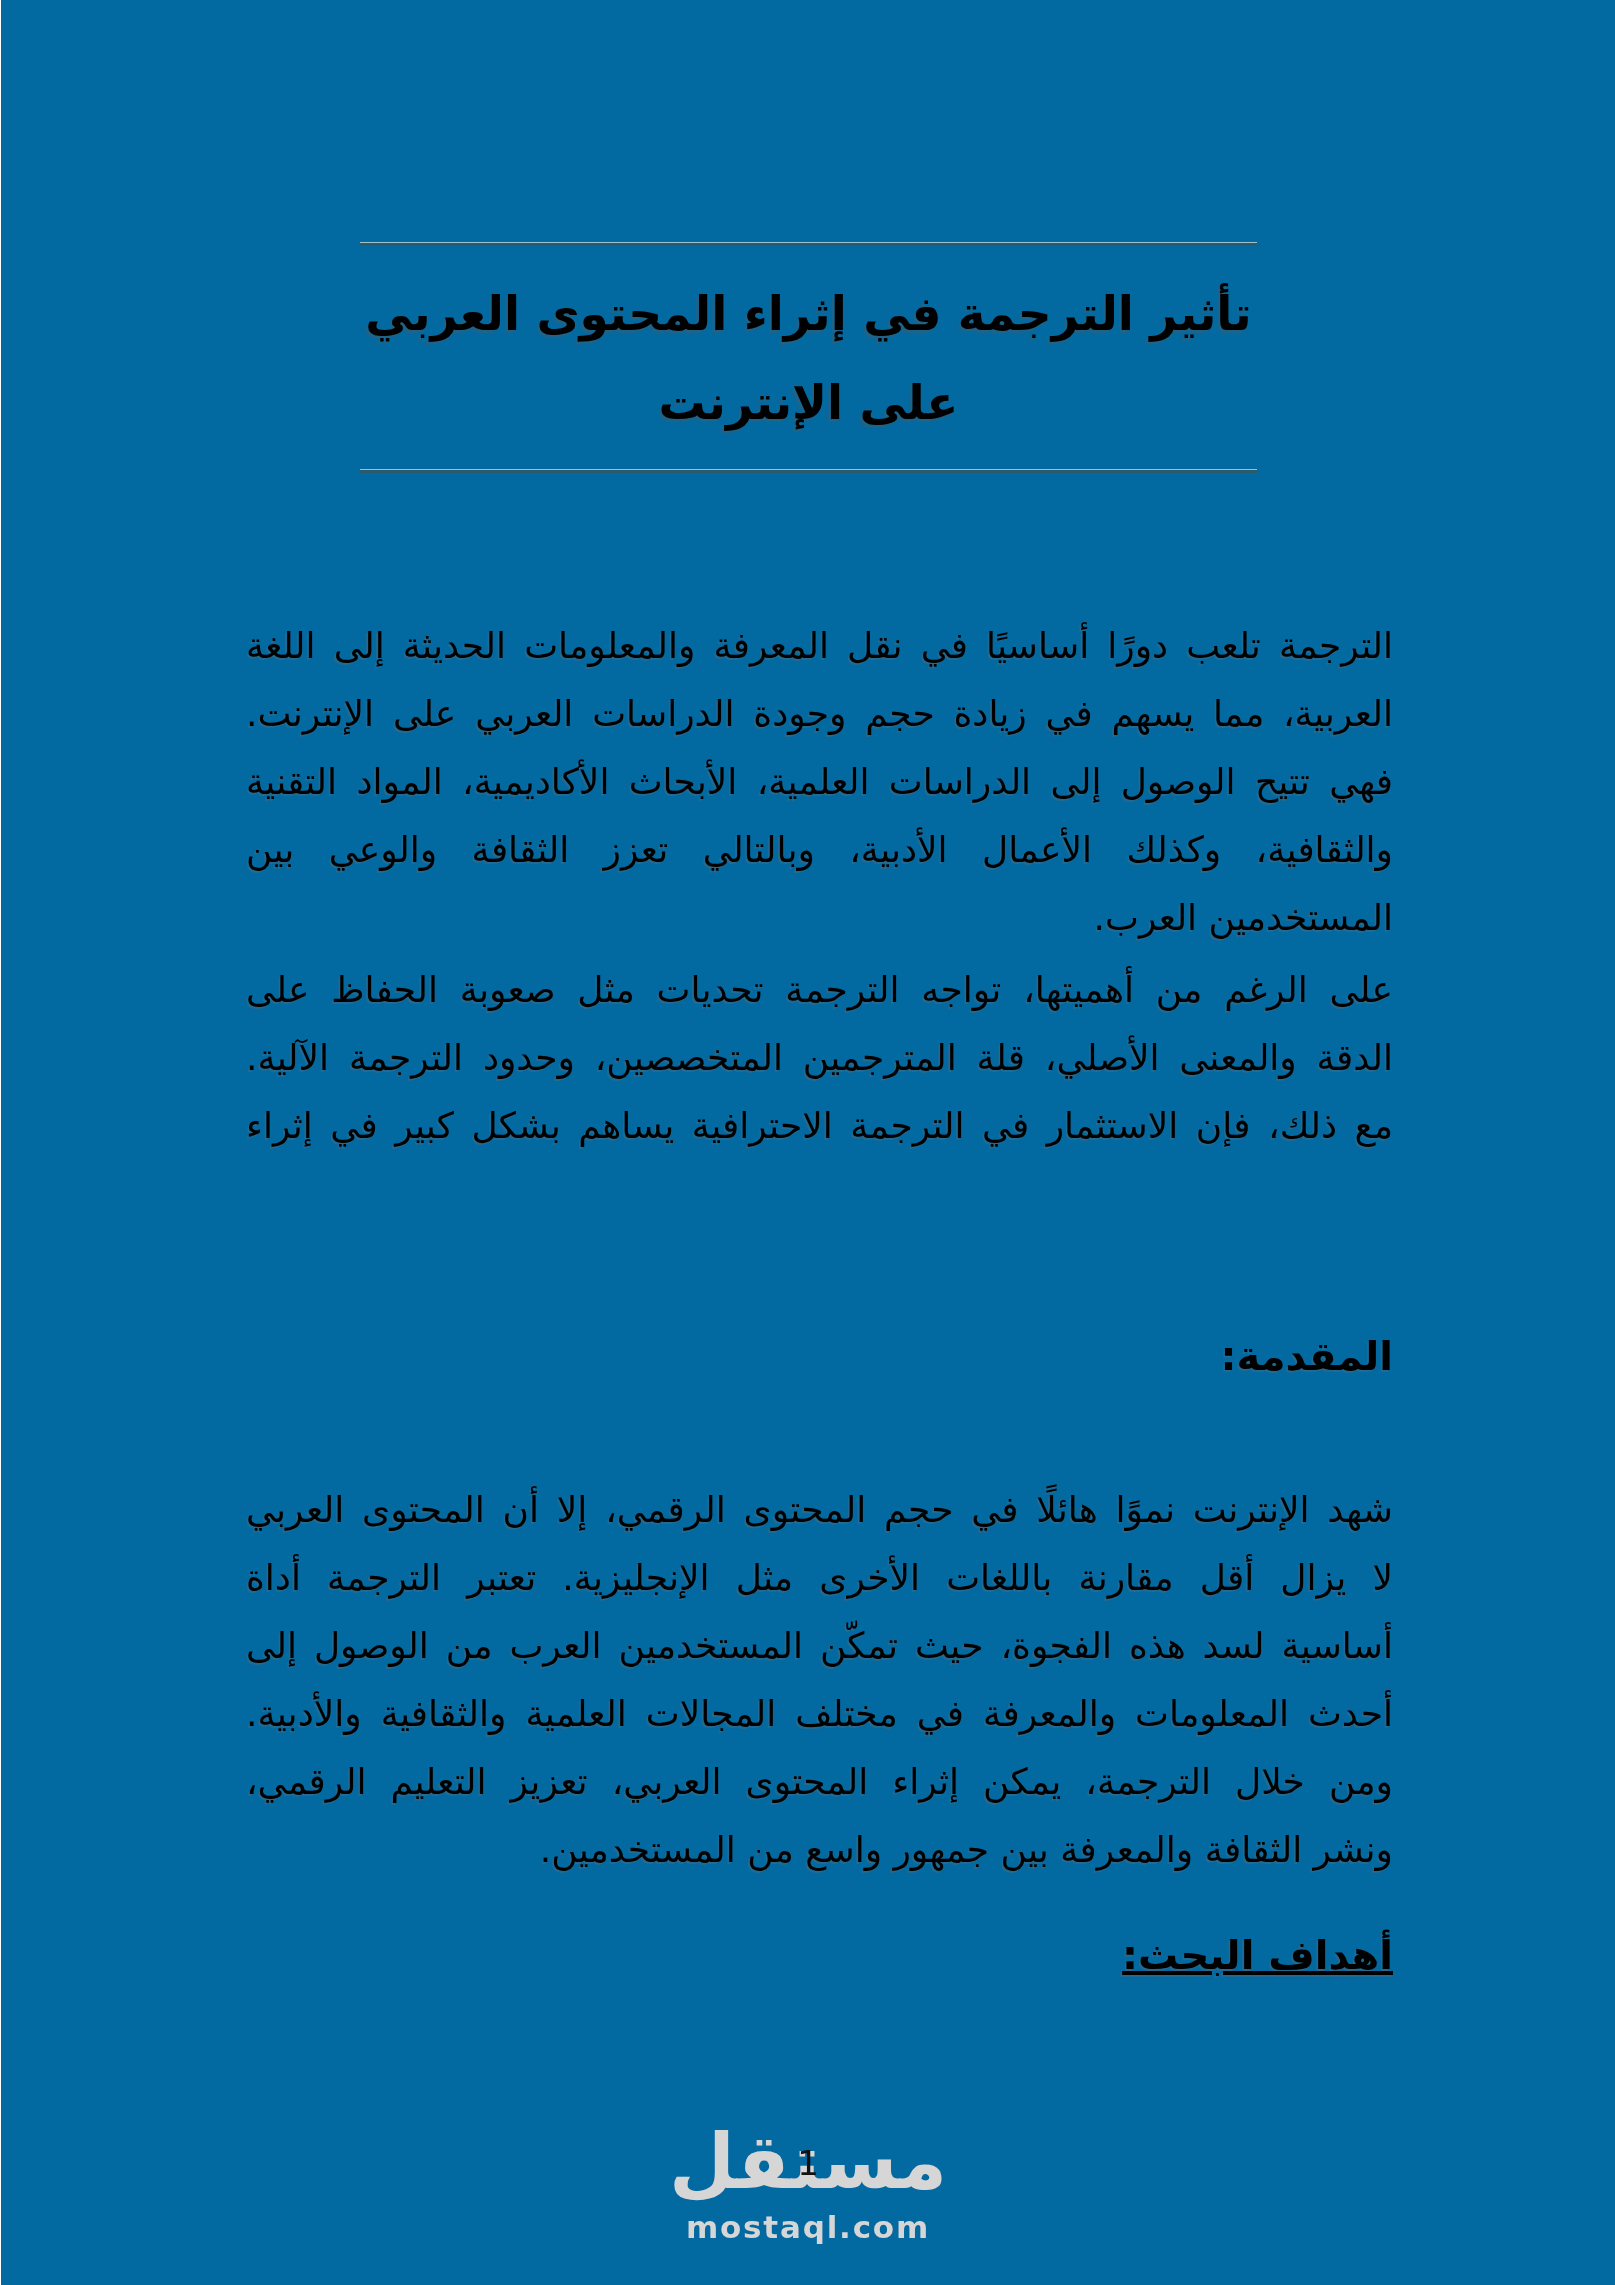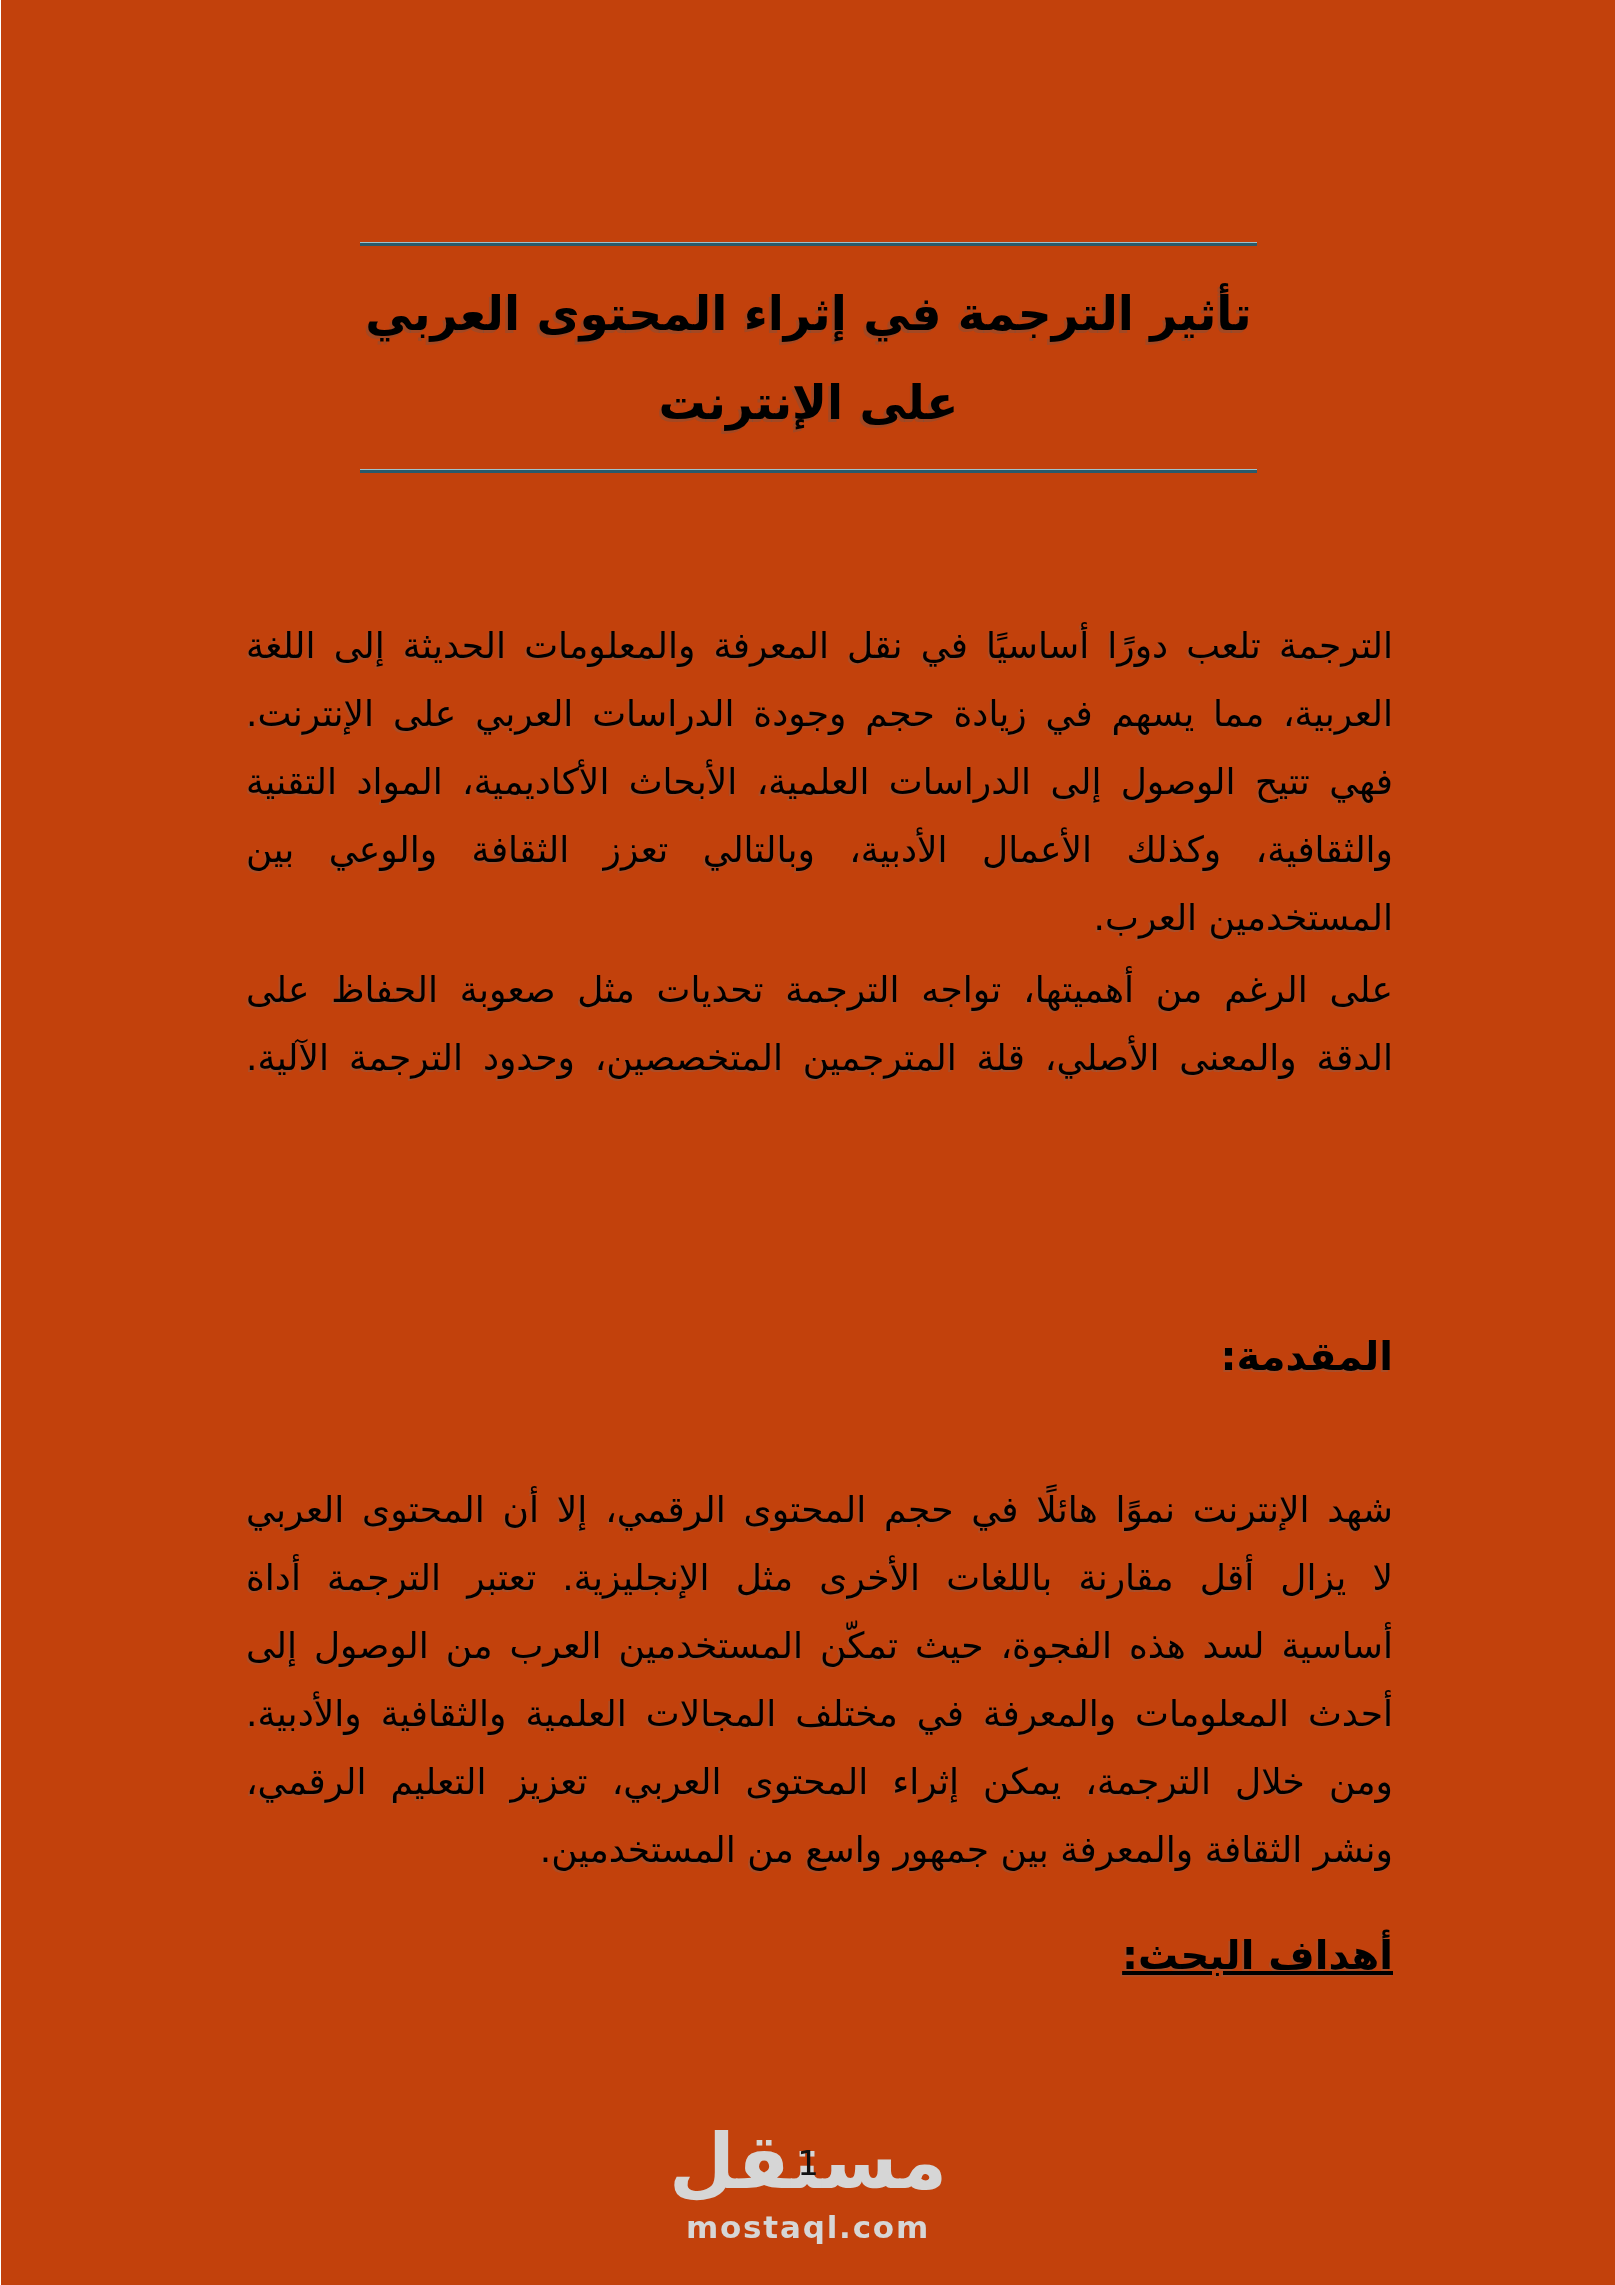--- a/index.html
+++ b/index.html
@@ -12,21 +12,21 @@
     height: 2285px;
     position: relative;
     font-family: "DejaVu Sans", sans-serif;
     color: #000000;
     overflow: hidden;
   }
   .page {
     position: absolute;
     inset: 0;
     direction: rtl;
-    background: #c2410c;
+    background: #0369a1;
   }
 
   
   .rule {
     position: absolute;
     left: 360px;
     width: 897px;
     height: 2.7px;
     background: #2a5a6b;
     border-top: 0.9px solid #9dc2cc;
@@ -150,20 +150,21 @@
       <div class="line">الترجمة تلعب دورًا أساسيًا في نقل المعرفة والمعلومات الحديثة إلى اللغة</div>
       <div class="line">العربية، مما يسهم في زيادة حجم وجودة الدراسات العربي على الإنترنت.</div>
       <div class="line">فهي تتيح الوصول إلى الدراسات العلمية، الأبحاث الأكاديمية، المواد التقنية</div>
       <div class="line">والثقافية، وكذلك الأعمال الأدبية، وبالتالي تعزز الثقافة والوعي بين</div>
       <div class="line end">المستخدمين العرب.</div>
     </div>
 
     <div class="para para-2">
       <div class="line">على الرغم من أهميتها، تواجه الترجمة تحديات مثل صعوبة الحفاظ على</div>
       <div class="line">الدقة والمعنى الأصلي، قلة المترجمين المتخصصين، وحدود الترجمة الآلية.</div>
+      <div class="line">مع ذلك، فإن الاستثمار في الترجمة الاحترافية يساهم بشكل كبير في إثراء</div>
     </div>
 
     <div class="heading heading-1">المقدمة:</div>
 
     <div class="para para-3">
       <div class="line">شهد الإنترنت نموًا هائلًا في حجم المحتوى الرقمي، إلا أن المحتوى العربي</div>
       <div class="line">لا يزال أقل مقارنة باللغات الأخرى مثل الإنجليزية. تعتبر الترجمة أداة</div>
       <div class="line">أساسية لسد هذه الفجوة، حيث تمكّن المستخدمين العرب من الوصول إلى</div>
       <div class="line">أحدث المعلومات والمعرفة في مختلف المجالات العلمية والثقافية والأدبية.</div>
       <div class="line">ومن خلال الترجمة، يمكن إثراء المحتوى العربي، تعزيز التعليم الرقمي،</div>

